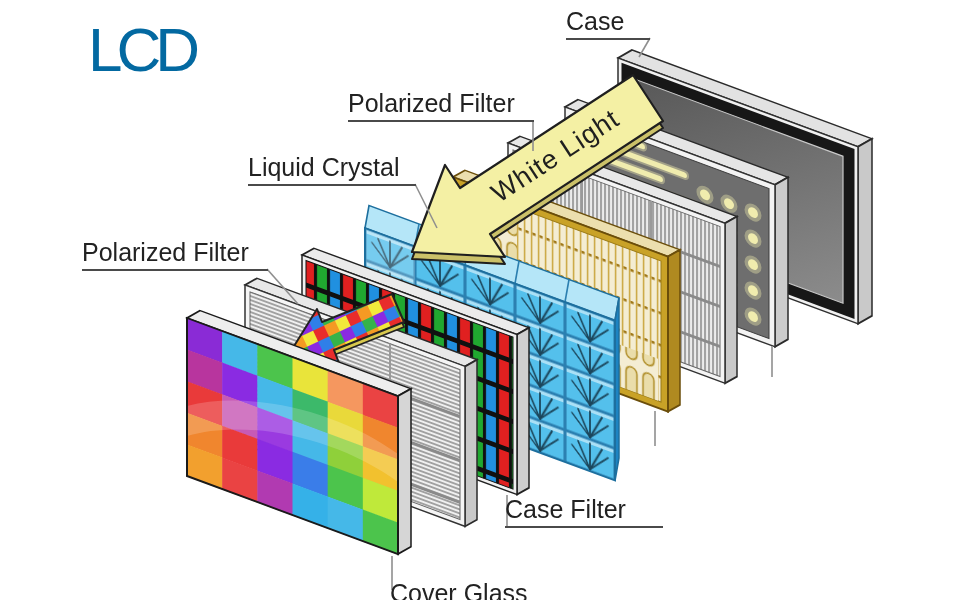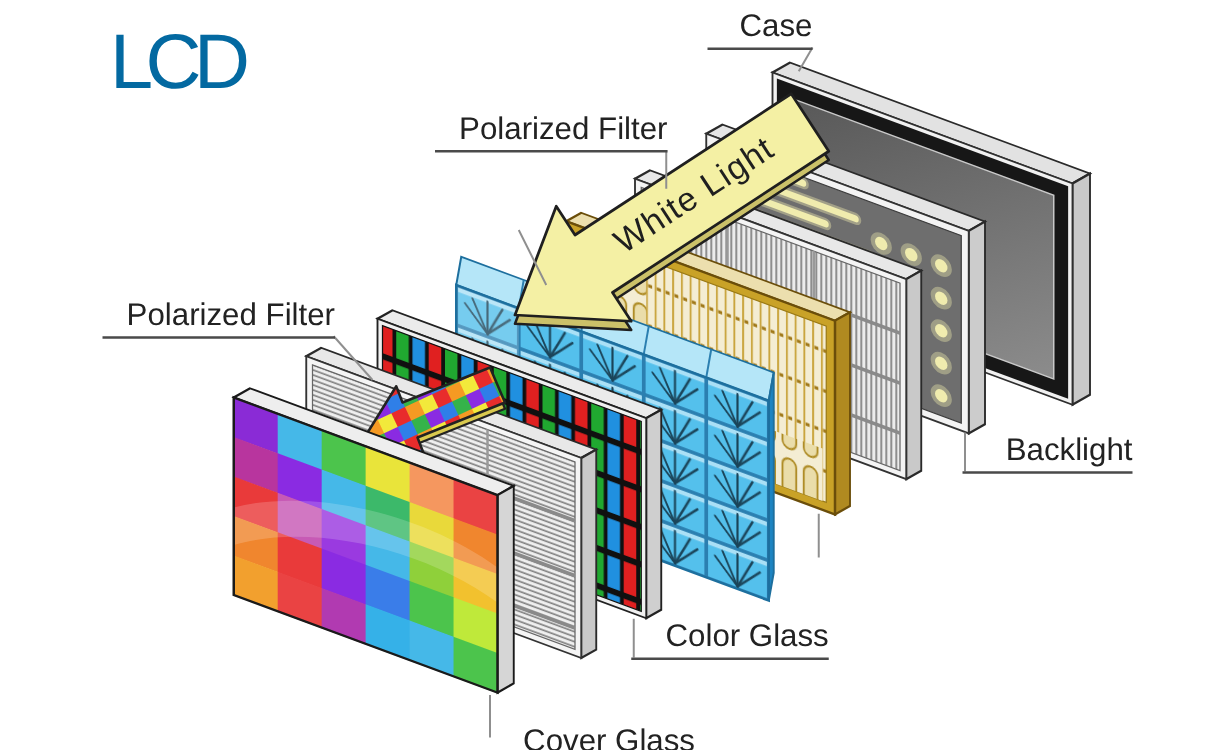--- a/index.html
+++ b/index.html
@@ -1,20 +1,20 @@
 <!DOCTYPE html>
 <html><head>
 <meta charset="utf-8">
 <style>
   html,body{margin:0;padding:0;background:#fff;}
   #stage{position:relative;width:970px;height:600px;background:#fff;overflow:hidden;
          font-family:"Liberation Sans",sans-serif;}
   #diagram-svg{position:absolute;left:0;top:0;}
   .label{position:absolute;font:25px/30px "Liberation Sans",sans-serif;color:#222;
-         text-align:right;border-bottom:2px solid #4a4a4a;padding-bottom:2px;white-space:nowrap;}
+         text-align:left;border-bottom:2px solid #4a4a4a;padding-bottom:2px;white-space:nowrap;}
   #lcd-title{position:absolute;left:88px;top:0px;font-size:62px;line-height:100px;
              font-weight:300;letter-spacing:-6px;color:#0369a1;}
   #label-case{left:566px;top:6px;width:84px;}
   #label-pol-back{left:348px;top:88px;width:186px;}
   #label-liquid-crystal{left:248px;top:152px;width:168px;}
   #label-pol-front{left:82px;top:237px;width:186px;}
   #label-backlight{left:770px;top:345px;width:136px;}
   #label-tft{left:653px;top:414px;width:69px;}
   #label-color-filter{left:505px;top:494px;width:158px;}
   #label-cover-glass{left:390px;top:558px;width:166px;margin-top:20px;}
@@ -270,18 +270,18 @@
     <path d="M772,346 L772,377"></path>
     <path d="M655,411 L655,446"></path>
     <path d="M507,495 L507,526"></path>
     <path d="M392,556 L392,590"></path>
   </g>
 </svg>
 
 <div id="lcd-title">LCD</div>
 <div class="label" id="label-case">Case</div>
 <div class="label" id="label-pol-back">Polarized Filter</div>
+<div class="label" id="label-liquid-crystal">Liquid Crystal</div>
 <div class="label" id="label-pol-front">Polarized Filter</div>
-<div class="label" id="label-backlight">Backlight</div>
-<div class="label" id="label-color-filter">Color Glass</div>
+<div class="label" id="label-color-filter">Case Filter</div>
 <div class="label" id="label-cover-glass">Cover Glass</div>
 
 </div>
 
 </body></html>

